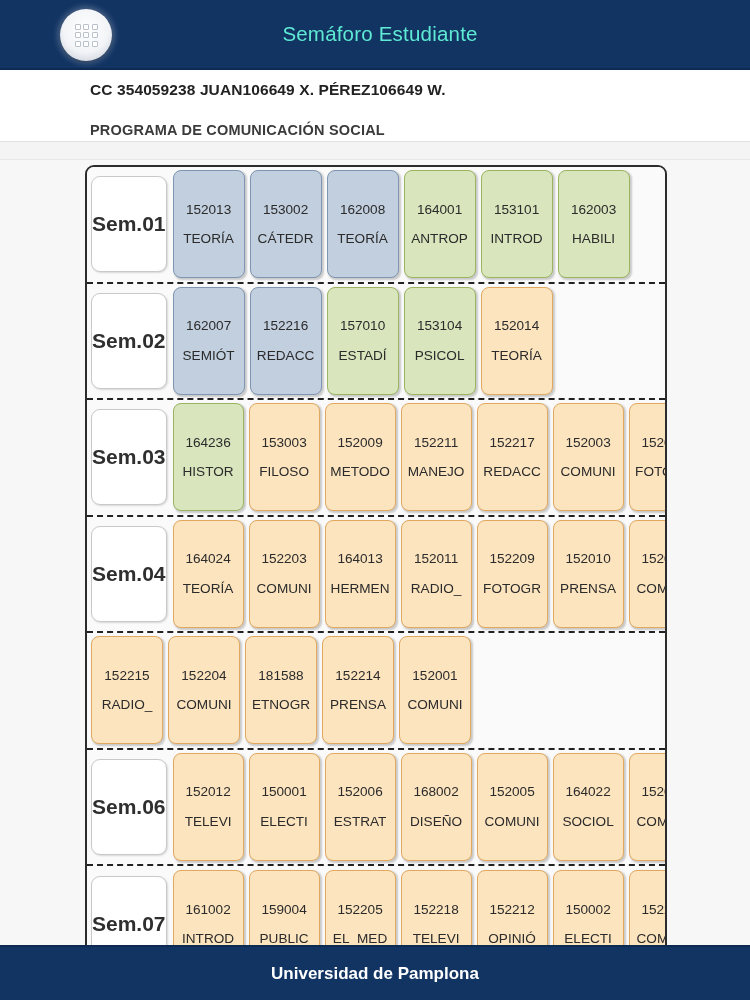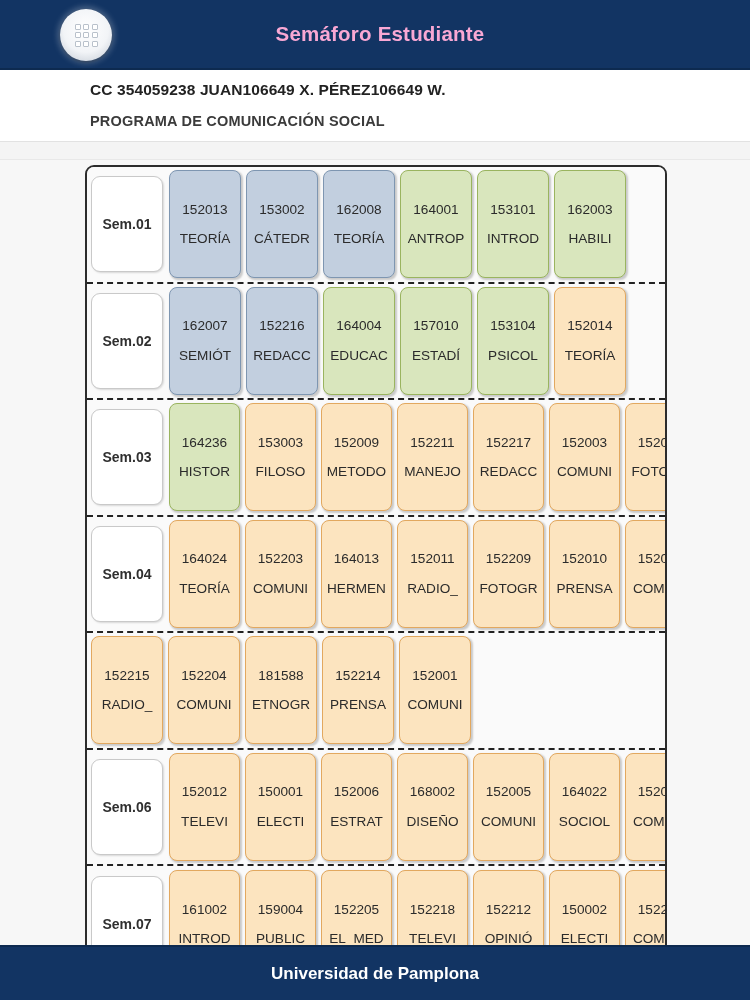--- a/index.html
+++ b/index.html
@@ -57,40 +57,40 @@
     width: 6px;
     height: 6px;
     background: #ffffff;
     border: 1px solid #b9c1cb;
     border-radius: 1px;
   }
 
   .appbar-title {
     width: 100%;
     text-align: center;
-    color: #f9a8d4;
+    color: #5eead4;
     font-size: 20.5px;
-    font-weight: bold;
+    font-weight: normal;
     letter-spacing: 0.2px;
     padding-left: 10px;
   }
 
   
   .info {
     flex: 0 0 72px;
     background: #ffffff;
     padding: 11px 0 0 90px;
     border-bottom: 1px solid #e2e2e2;
   }
   .info-name {
     font-size: 15.5px;
     font-weight: bold;
     color: #222222;
     letter-spacing: 0.1px;
-    margin-bottom: 14px;
+    margin-bottom: 23px;
   }
   .info-program {
     font-size: 14.5px;
     font-weight: bold;
     color: #3b3b3b;
     letter-spacing: 0.2px;
   }
 
   .info-gap {
     flex: 0 0 18px;
@@ -132,21 +132,21 @@
   .sem-label {
     flex: 0 0 72px;
     height: 96px;
     margin-right: 6px;
     background: #ffffff;
     border: 1px solid #c9c9c9;
     border-radius: 9px;
     display: flex;
     align-items: center;
     justify-content: center;
-    font-size: 14px;
+    font-size: 21px;
     font-weight: bold;
     color: #2f2f2f;
     box-shadow: 1px 1px 2px rgba(0,0,0,0.14);
   }
 
   .cards {
     flex: 1 1 auto;
     display: flex;
     align-items: center;
     gap: 5px;
@@ -264,24 +264,20 @@
           <div class="cards c6">
             <div class="card blue">
               <span class="code">162007</span>
               <span class="name">SEMIÓT</span>
             </div>
             <div class="card blue">
               <span class="code">152216</span>
               <span class="name">REDACC</span>
             </div>
             <div class="card green">
-              <span class="code">164004</span>
-              <span class="name">EDUCAC</span>
-            </div>
-            <div class="card green">
               <span class="code">157010</span>
               <span class="name">ESTADÍ</span>
             </div>
             <div class="card green">
               <span class="code">153104</span>
               <span class="name">PSICOL</span>
             </div>
             <div class="card orange">
               <span class="code">152014</span>
               <span class="name">TEORÍA</span>

